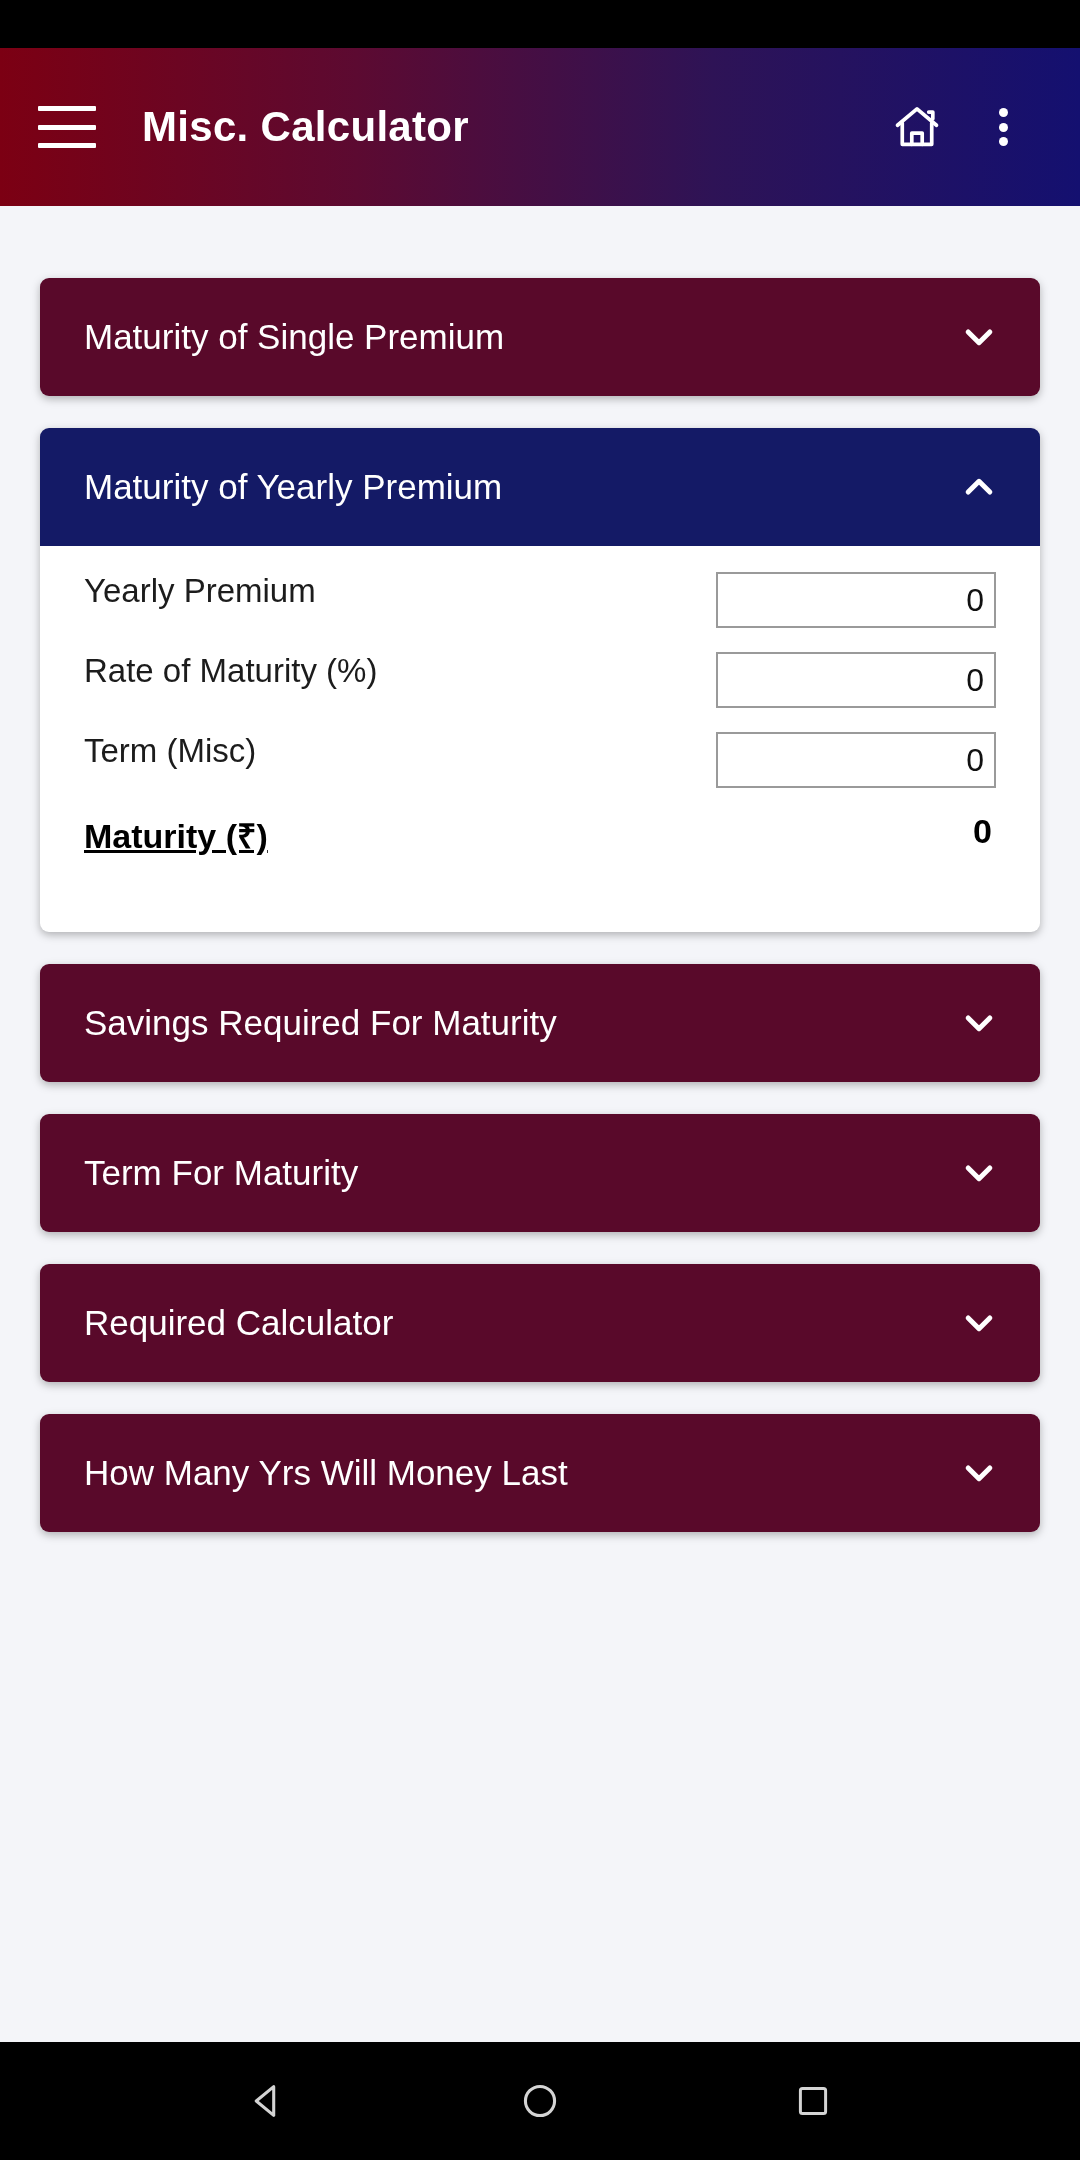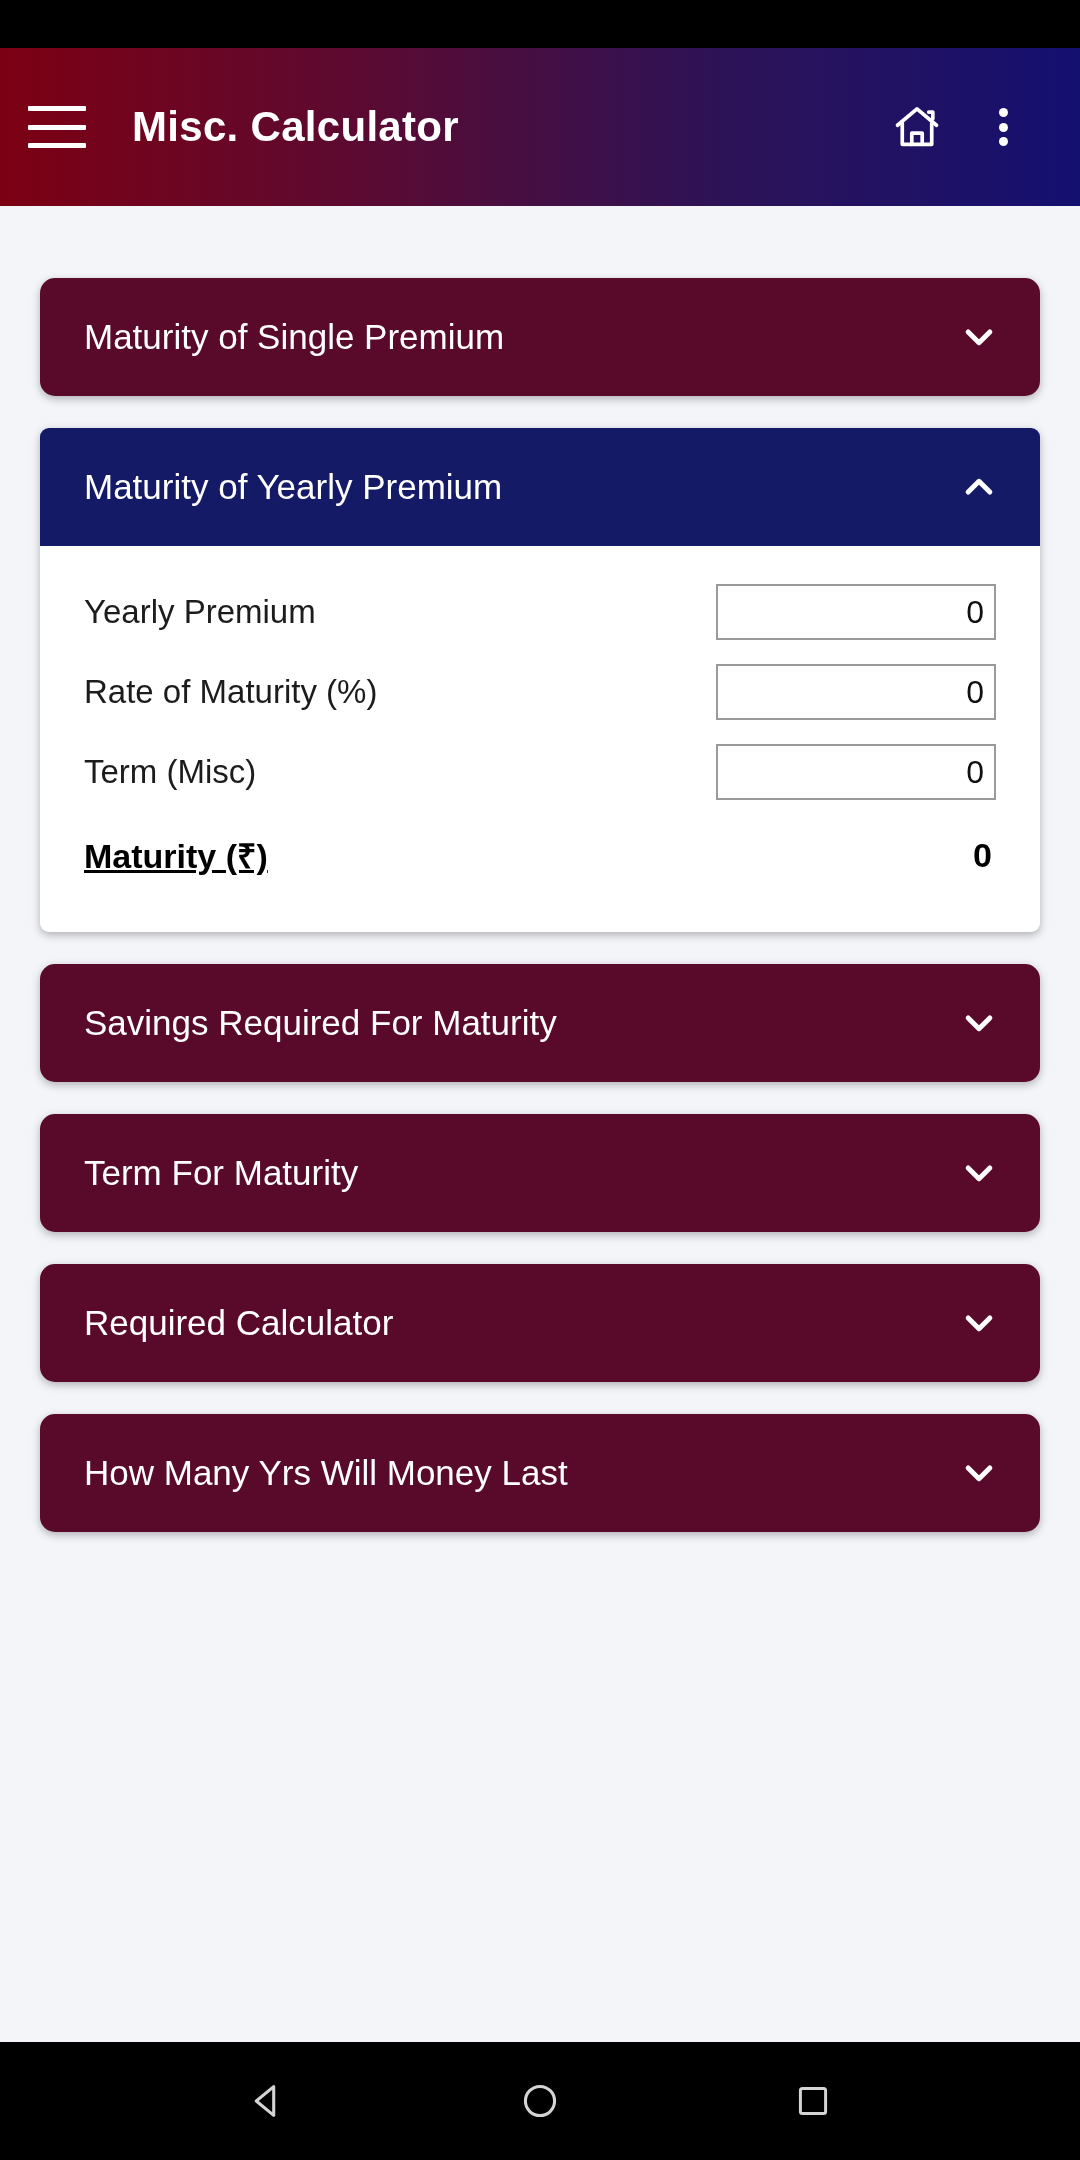--- a/index.html
+++ b/index.html
@@ -31,21 +31,21 @@
   
   .app-bar {
     position: absolute;
     top: 48px; left: 0;
     width: 1080px;
     height: 158px;
     background: linear-gradient(90deg, #7c0013 0%, #5c0a31 33%, #2e1356 66%, #141070 100%);
     display: flex;
     align-items: center;
     box-sizing: border-box;
-    padding: 0 34px 0 28px;
+    padding: 0 34px 0 38px;
   }
   .hamburger {
     width: 58px;
     height: 42px;
     display: flex;
     flex-direction: column;
     justify-content: space-between;
     flex: 0 0 auto;
     cursor: pointer;
   }
@@ -100,21 +100,21 @@
     padding: 72px 40px 0 40px;
     overflow: hidden;
   }
 
   .acc {
     margin-bottom: 32px;
     filter: drop-shadow(0 3px 4px rgba(0,0,0,0.28));
   }
   .acc-header {
     height: 118px;
-    border-radius: 15px;
+    border-radius: 9px;
     background: #59092a;
     display: flex;
     align-items: center;
     box-sizing: border-box;
     padding: 0 38px 0 44px;
     cursor: pointer;
   }
   .acc.open .acc-header {
     background: #141a66;
     border-radius: 9px 9px 0 0;
@@ -136,21 +136,20 @@
     justify-content: center;
   }
   .acc-body {
     background: #ffffff;
     border-radius: 0 0 9px 9px;
     box-sizing: border-box;
     padding: 26px 44px 34px 44px;
   }
   .frm-row {
     display: flex;
-    align-items: center;
     height: 80px;
     gap: 39px;
   }
   .frm-label {
     font-size: 33px;
     color: #1c1c1c;
     flex: 1 1 auto;
     white-space: nowrap;
   }
   .frm-input {

